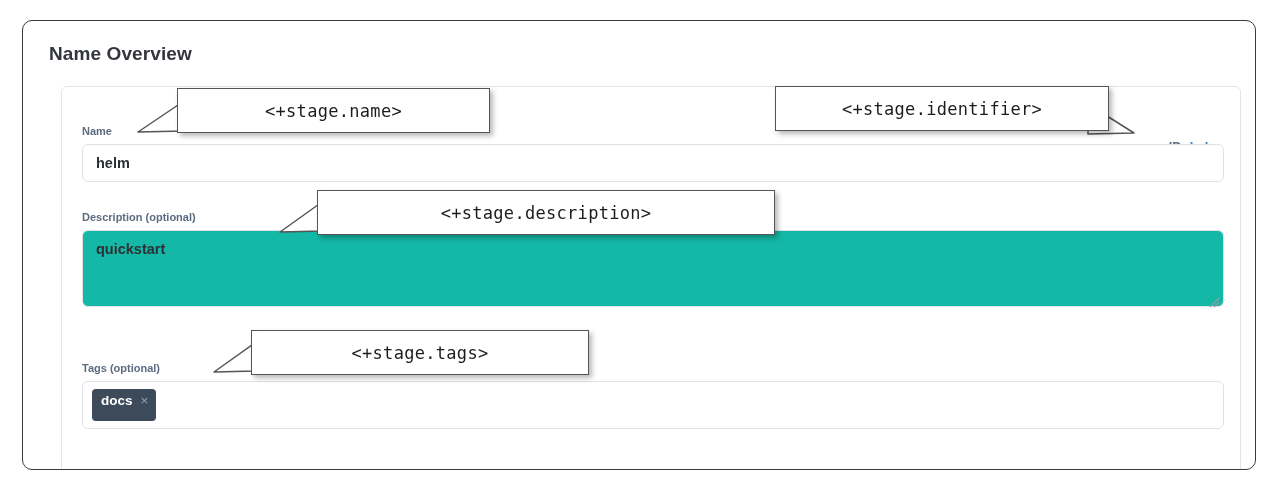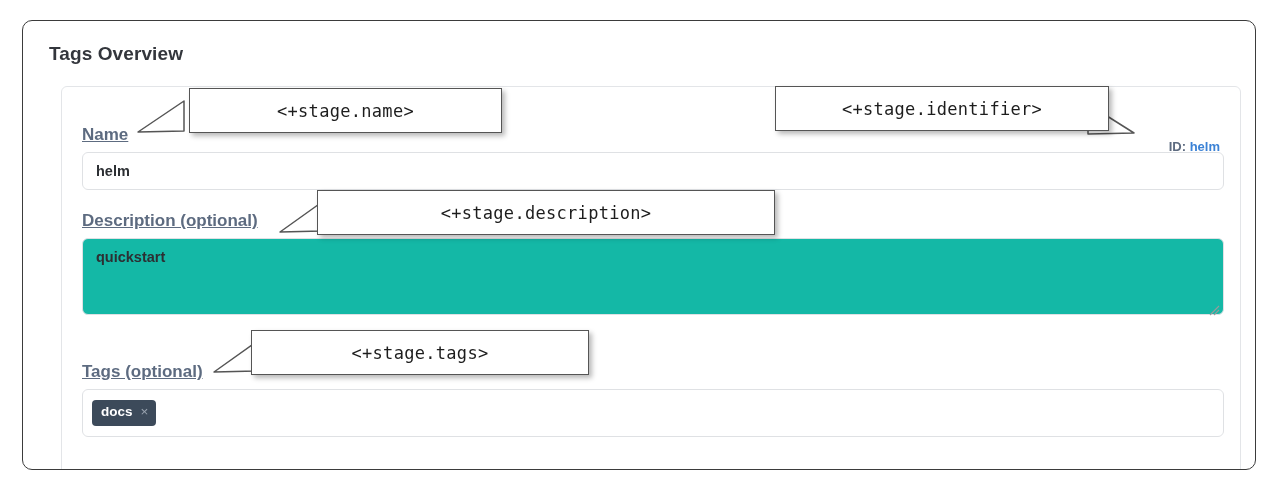--- a/index.html
+++ b/index.html
@@ -57,26 +57,25 @@
     box-sizing: border-box;
   }
 
   .field-block {
     position: absolute;
     left: 20px;
     width: 1142px;
   }
 
   .field-label {
-    font-size: 17px;
+    font-size: 11px;
     font-weight: bold;
     color: #5d6b80;
     margin-bottom: 7px;
     display: block;
-    text-decoration: underline;
   }
 
   .text-input {
     box-sizing: border-box;
     width: 100%;
     height: 38px;
     border: 1px solid #dfe1e4;
     border-radius: 6px;
     background: #ffffff;
     font-family: "Liberation Sans", sans-serif;
@@ -128,21 +127,21 @@
     padding: 0 9px;
   }
   .tag-chip {
     display: inline-flex;
     align-items: center;
     background: #3c4a5a;
     color: #ffffff;
     border-radius: 4px;
     font-size: 13.5px;
     font-weight: bold;
-    padding: 5px 8px 8px 9px;
+    padding: 5px 8px 14px 9px;
     line-height: 1;
     text-align: center;
   }
   .tag-remove {
     color: #9aa4b0;
     font-size: 13.5px;
     margin-left: 8px;
     font-weight: normal;
     cursor: pointer;
   }
@@ -182,21 +181,21 @@
     overflow: visible;
   }
 </style>
 </head>
 <body>
 
 <div id="screenshot">
 
   <div class="outer-frame">
 
-    <div class="section-title">Tags Overview</div>
+    <div class="section-title">Name Overview</div>
 
     <div class="inner-card">
 
       <div class="id-line">
         <span>ID:</span>
         <span class="id-value">helm</span>
       </div>
 
       <div class="field-block" style="top:38px;">
         <label class="field-label">Name</label>
@@ -223,21 +222,21 @@
           </span>
         </div>
       </div>
 
     </div>
   </div>
 
   <svg class="callout-tail" style="left:130px; top:95px; width:120px; height:55px;">
     <polygon points="8,37 54,6 54,36" fill="#ffffff" stroke="#555555" stroke-width="1.5" stroke-linejoin="round"></polygon>
   </svg>
-  <div class="callout" style="left:177px; top:88px; width:311px; height:43px;margin-left:12px;">
+  <div class="callout" style="left:177px; top:88px; width:311px; height:43px;">
     <span>&lt;+stage.name&gt;</span>
   </div>
 
   <svg class="callout-tail" style="left:1082px; top:100px; width:90px; height:48px;">
     <polygon points="52,33 6,4 6,34" fill="#ffffff" stroke="#555555" stroke-width="1.5" stroke-linejoin="round"></polygon>
   </svg>
   <div class="callout" style="left:742px; top:86px; width:332px; height:43px;margin-left:33px;">
     <span>&lt;+stage.identifier&gt;</span>
   </div>
 

